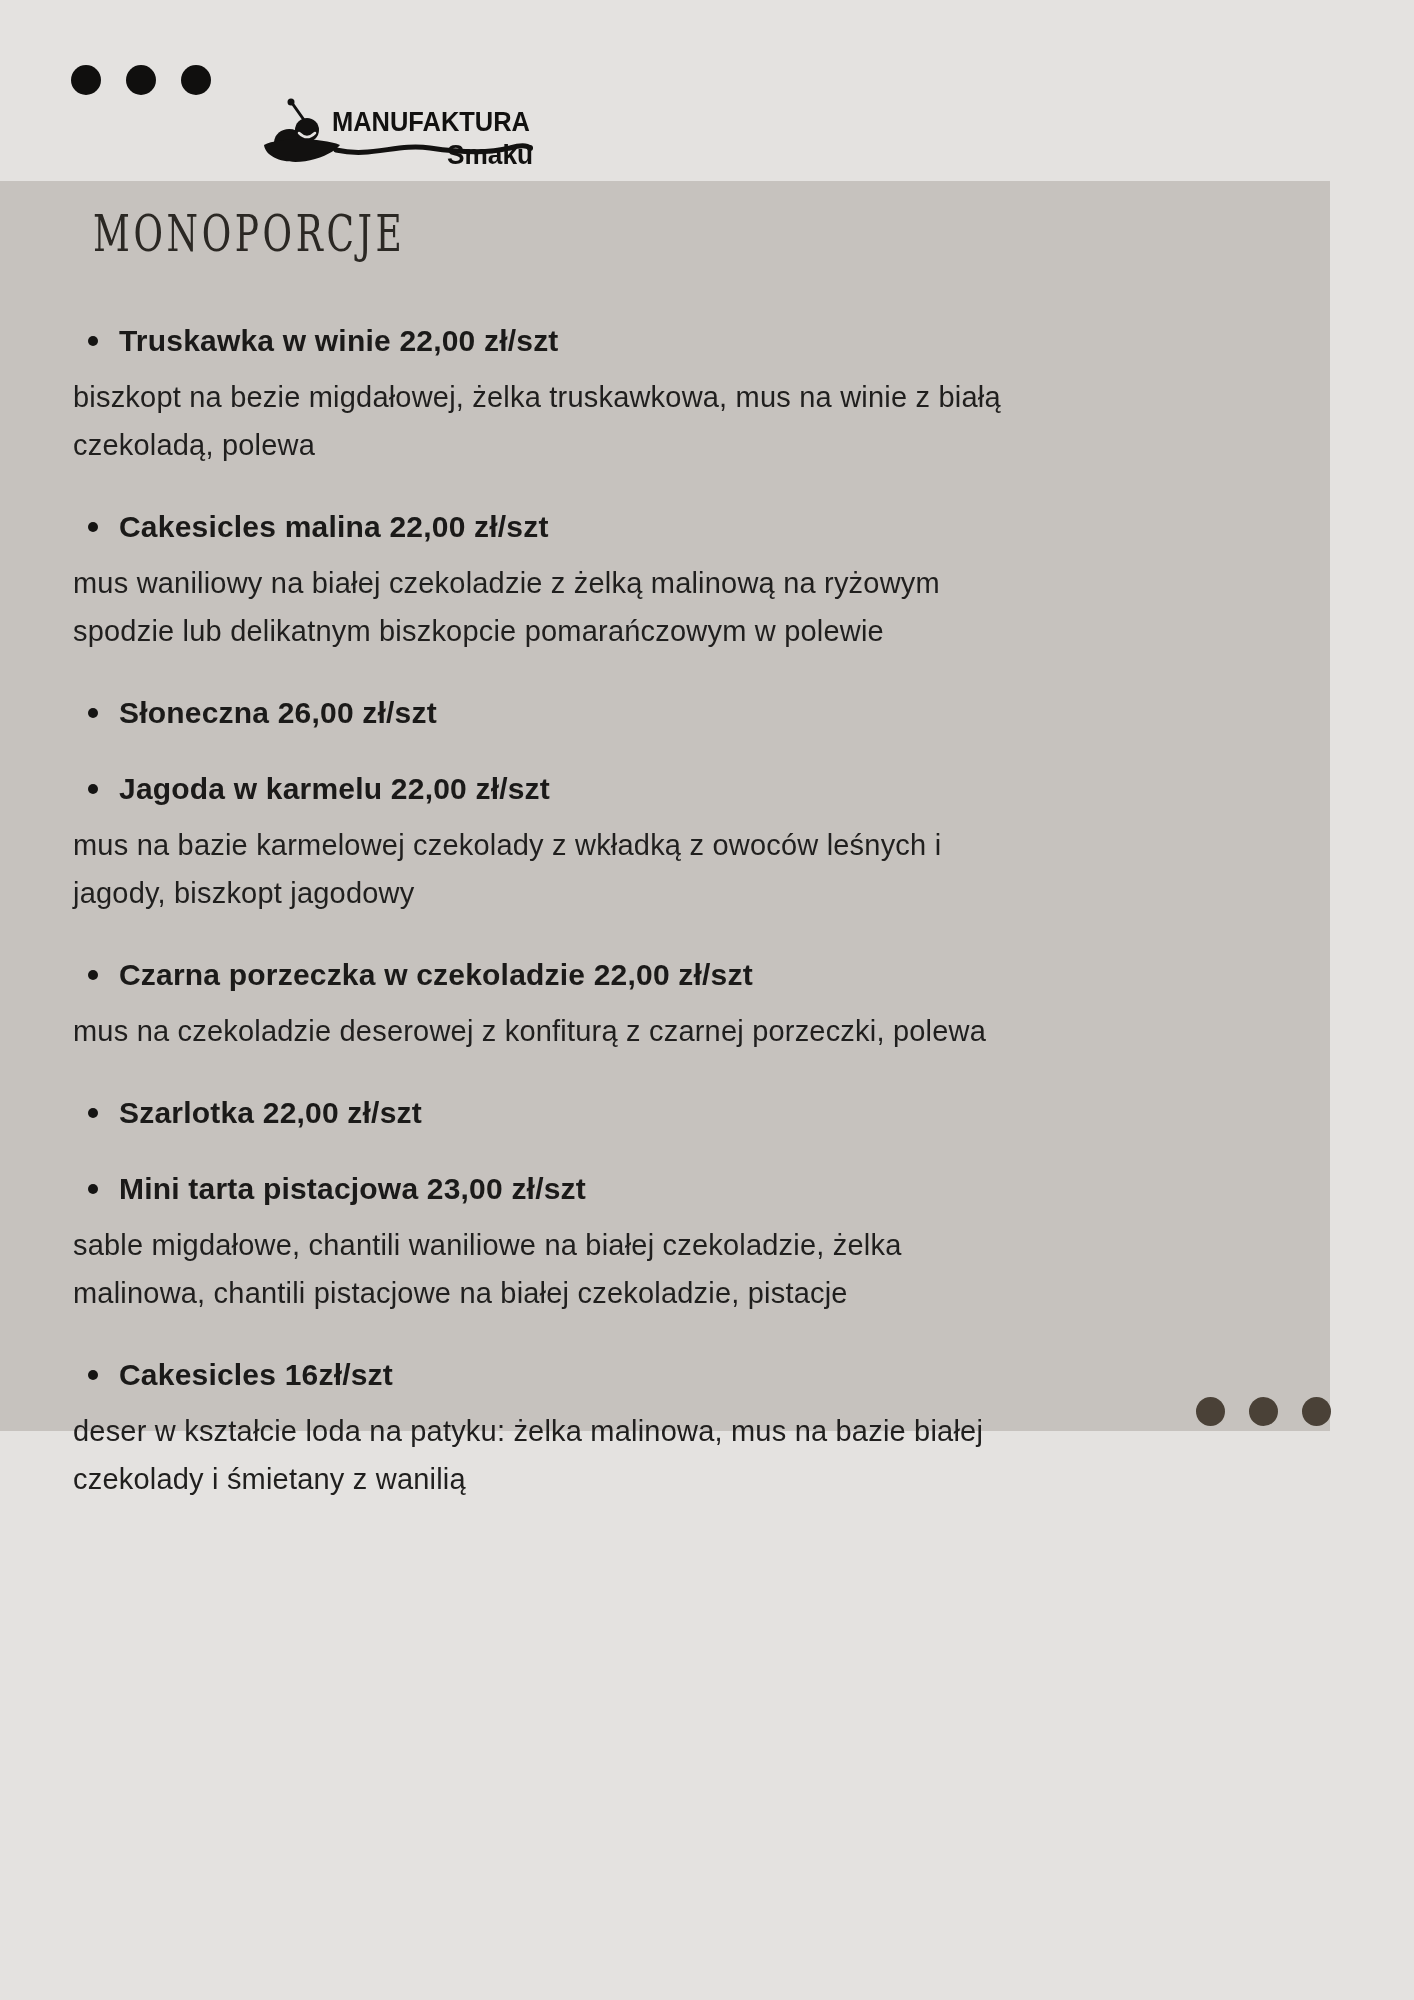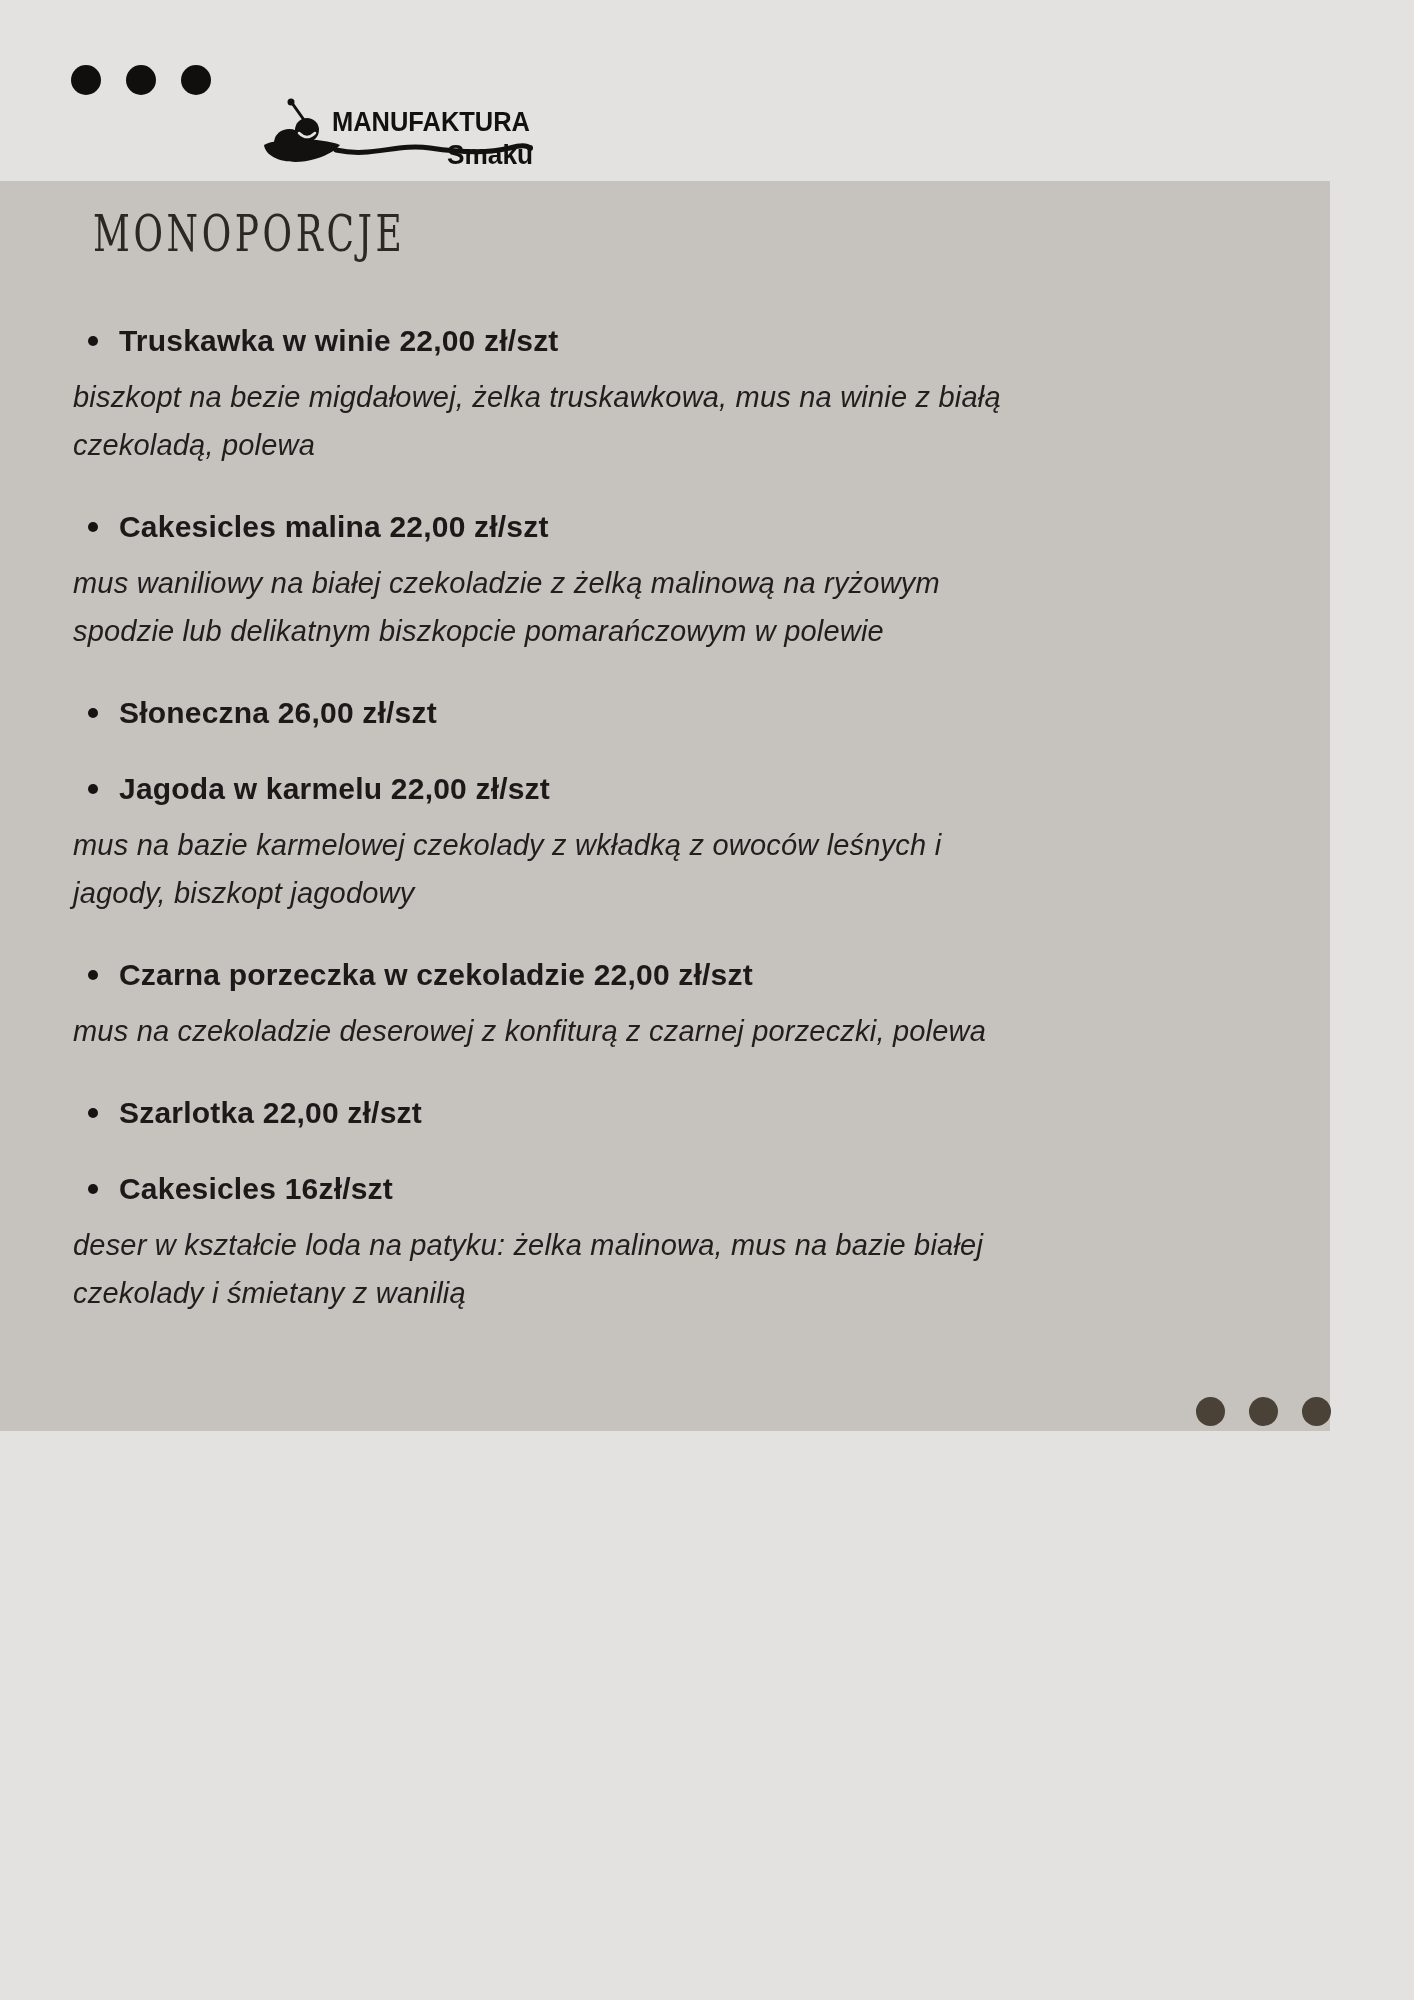--- a/index.html
+++ b/index.html
@@ -84,21 +84,20 @@
     height: 10px;
     border-radius: 50%;
     background: #151413;
   }
   .item-desc {
     font-size: 29px;
     line-height: 48px;
     letter-spacing: 0.2px;
     white-space: pre-line;
     color: #201f1e;
-    font-style: italic;
   }
 
   
   .dots-bottom {
     position: absolute;
     right: -1px;
     bottom: 5px;
     display: flex;
     gap: 24px;
   }
@@ -185,20 +184,28 @@
       <div class="item-desc">mus na czekoladzie deserowej z konfiturą z czarnej porzeczki, polewa</div>
     </div>
 
     <div class="menu-item">
       <div class="item-title">
         <span class="bullet"></span>
         <span><span>Szarlotka</span> <span>22,00 zł/szt</span></span>
       </div>
     </div>
 
+    <div class="menu-item">
+      <div class="item-title">
+        <span class="bullet"></span>
+        <span><span>Mini tarta pistacjowa</span> <span>23,00 zł/szt</span></span>
+      </div>
+      <div class="item-desc">sable migdałowe, chantili waniliowe na białej czekoladzie, żelka
+malinowa, chantili pistacjowe na białej czekoladzie, pistacje</div>
+    </div>
 
     <div class="menu-item">
       <div class="item-title">
         <span class="bullet"></span>
         <span><span>Cakesicles</span> <span>16zł/szt</span></span>
       </div>
       <div class="item-desc">deser w kształcie loda na patyku: żelka malinowa, mus na bazie białej
 czekolady i śmietany z wanilią</div>
     </div>
 

